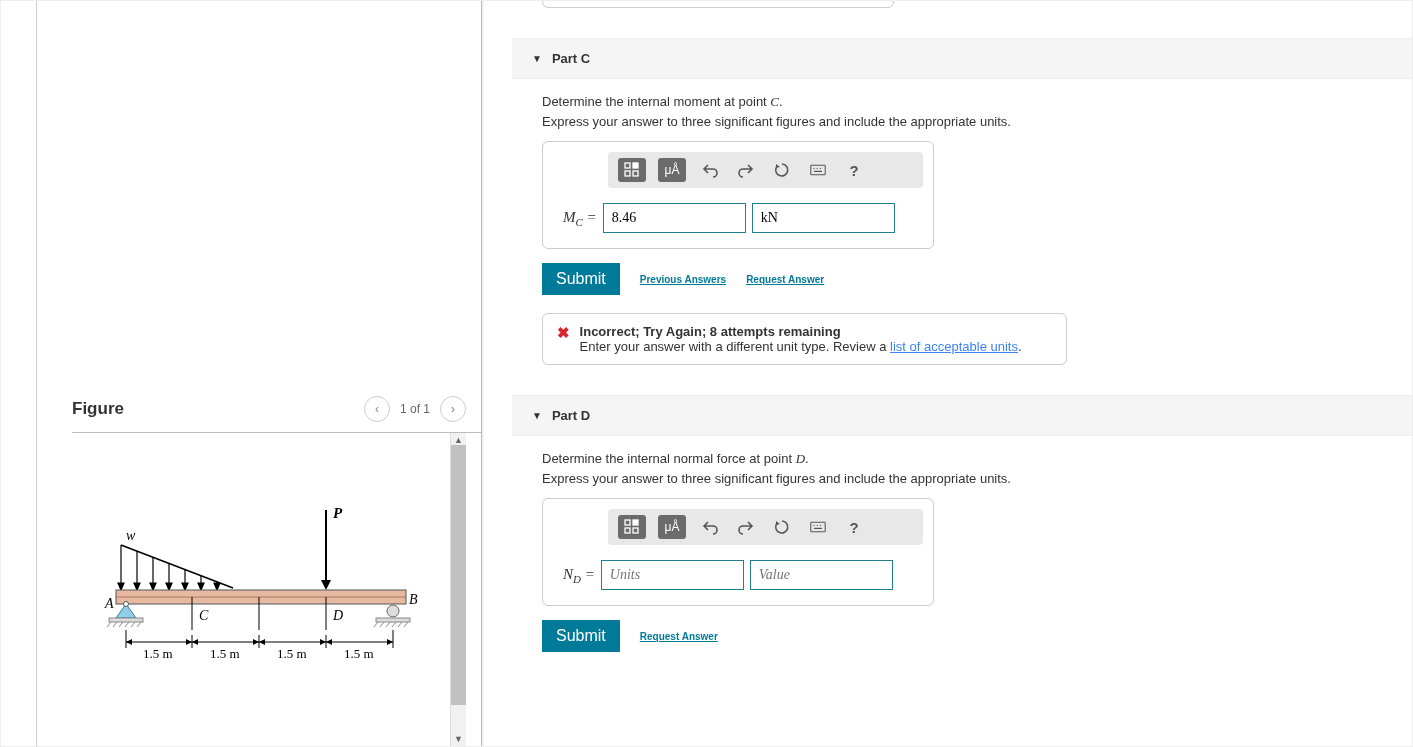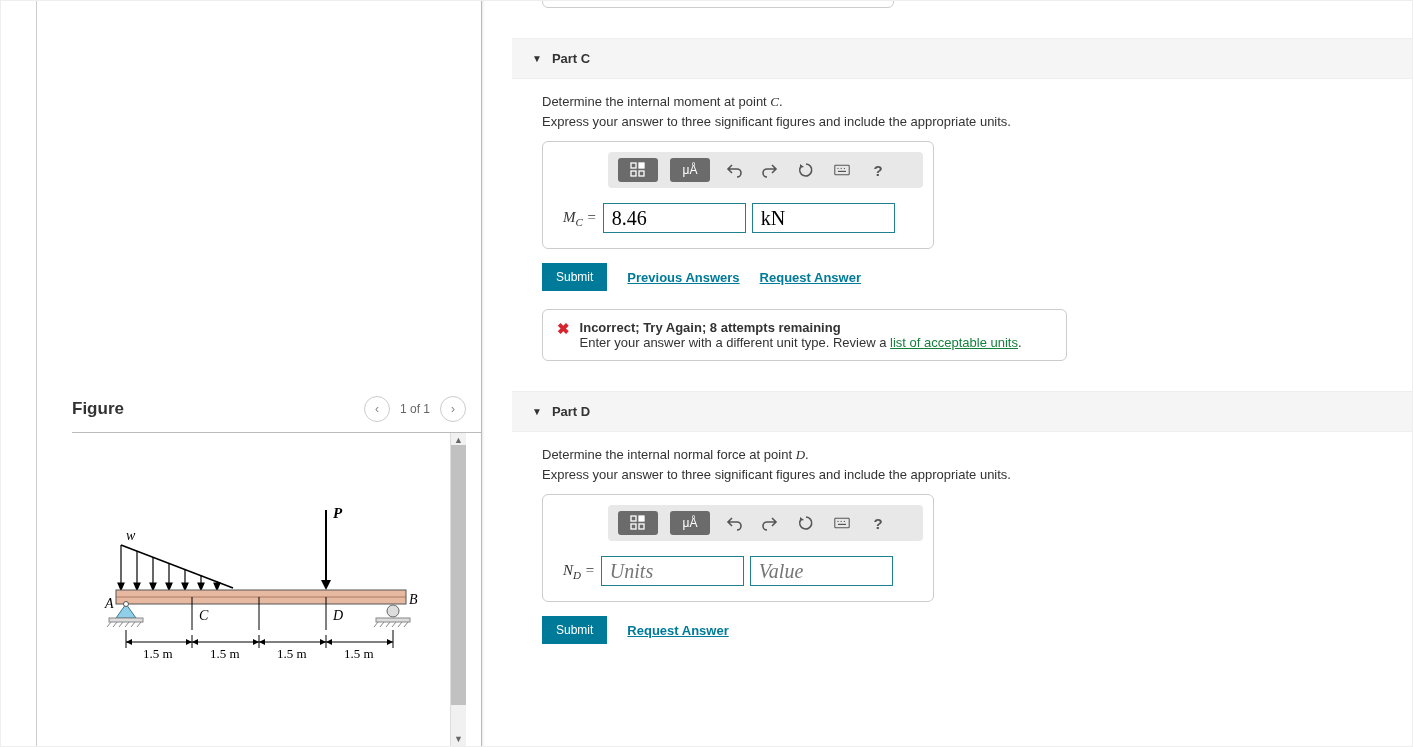--- a/index.html
+++ b/index.html
@@ -129,69 +129,69 @@
   .tool-btn {
     width: 24px;
     height: 24px;
     display: flex;
     align-items: center;
     justify-content: center;
     border-radius: 3px;
     cursor: pointer;
     color: #555;
   }
-  .tool-btn.dark { background: #6b6b6b; color: #fff; width: 40px; height:24px; }
+  .tool-btn.dark { background: #6b6b6b; color: #fff; width: 28px; height:24px; }
   .tool-btn svg { width: 16px; height: 16px; }
   .input-row {
     display: flex;
     align-items: center;
     gap: 6px;
     margin-top: 15px;
     margin-left: 10px;
   }
   .var-label { font-style: italic; font-family: "Times New Roman", serif; font-size: 15px; white-space: nowrap; }
   .var-label sub { font-size: 11px; font-style: italic; }
   .text-input {
     border: 1px solid #22808e;
     height: 28px;
     padding: 0 8px;
     font-family: "Times New Roman", serif;
-    font-size: 20px;
+    font-size: 14px;
   }
   .text-input.placeholder { color: #888; font-style: italic; }
   .value-input { width: 125px; }
   .units-input { width: 125px; }
   .btn-row { margin-top: 14px; display: flex; align-items: center; gap: 20px; }
   .submit-btn {
     background: #007a99;
     color: #fff;
     border: none;
     padding: 7px 14px;
-    font-size: 12px;
+    font-size: 16px;
     cursor: pointer;
   }
   .link {
     color: #007a99;
     text-decoration: underline;
-    font-size: 13px;
+    font-size: 10px;
     cursor: pointer;
     font-weight: bold;
   }
   .feedback-box {
     border: 1px solid #ccc;
     border-radius: 6px;
     padding: 10px 14px;
     margin-top: 18px;
     width: 495px;
     display: flex;
     gap: 10px;
   }
   .feedback-box .x-icon { color: #d8242f; font-weight: bold; font-size: 15px; }
   .feedback-text .title { font-weight: bold; }
-  .feedback-text .msg a { color: #15803d; }
+  .feedback-text .msg a { color: #3b82f6; }
   .stub-box { border:1px solid #ccc; border-radius:6px; width:350px; height:10px; margin-left: 30px; margin-top: -5px;}
   svg.beam { width: 320px; height: 200px; }
 </style>
 </head>
 <body>
 
 <div class="page">
   <div class="left-col">
     <div class="figure-header">
       <span class="figure-title">Figure</span>

